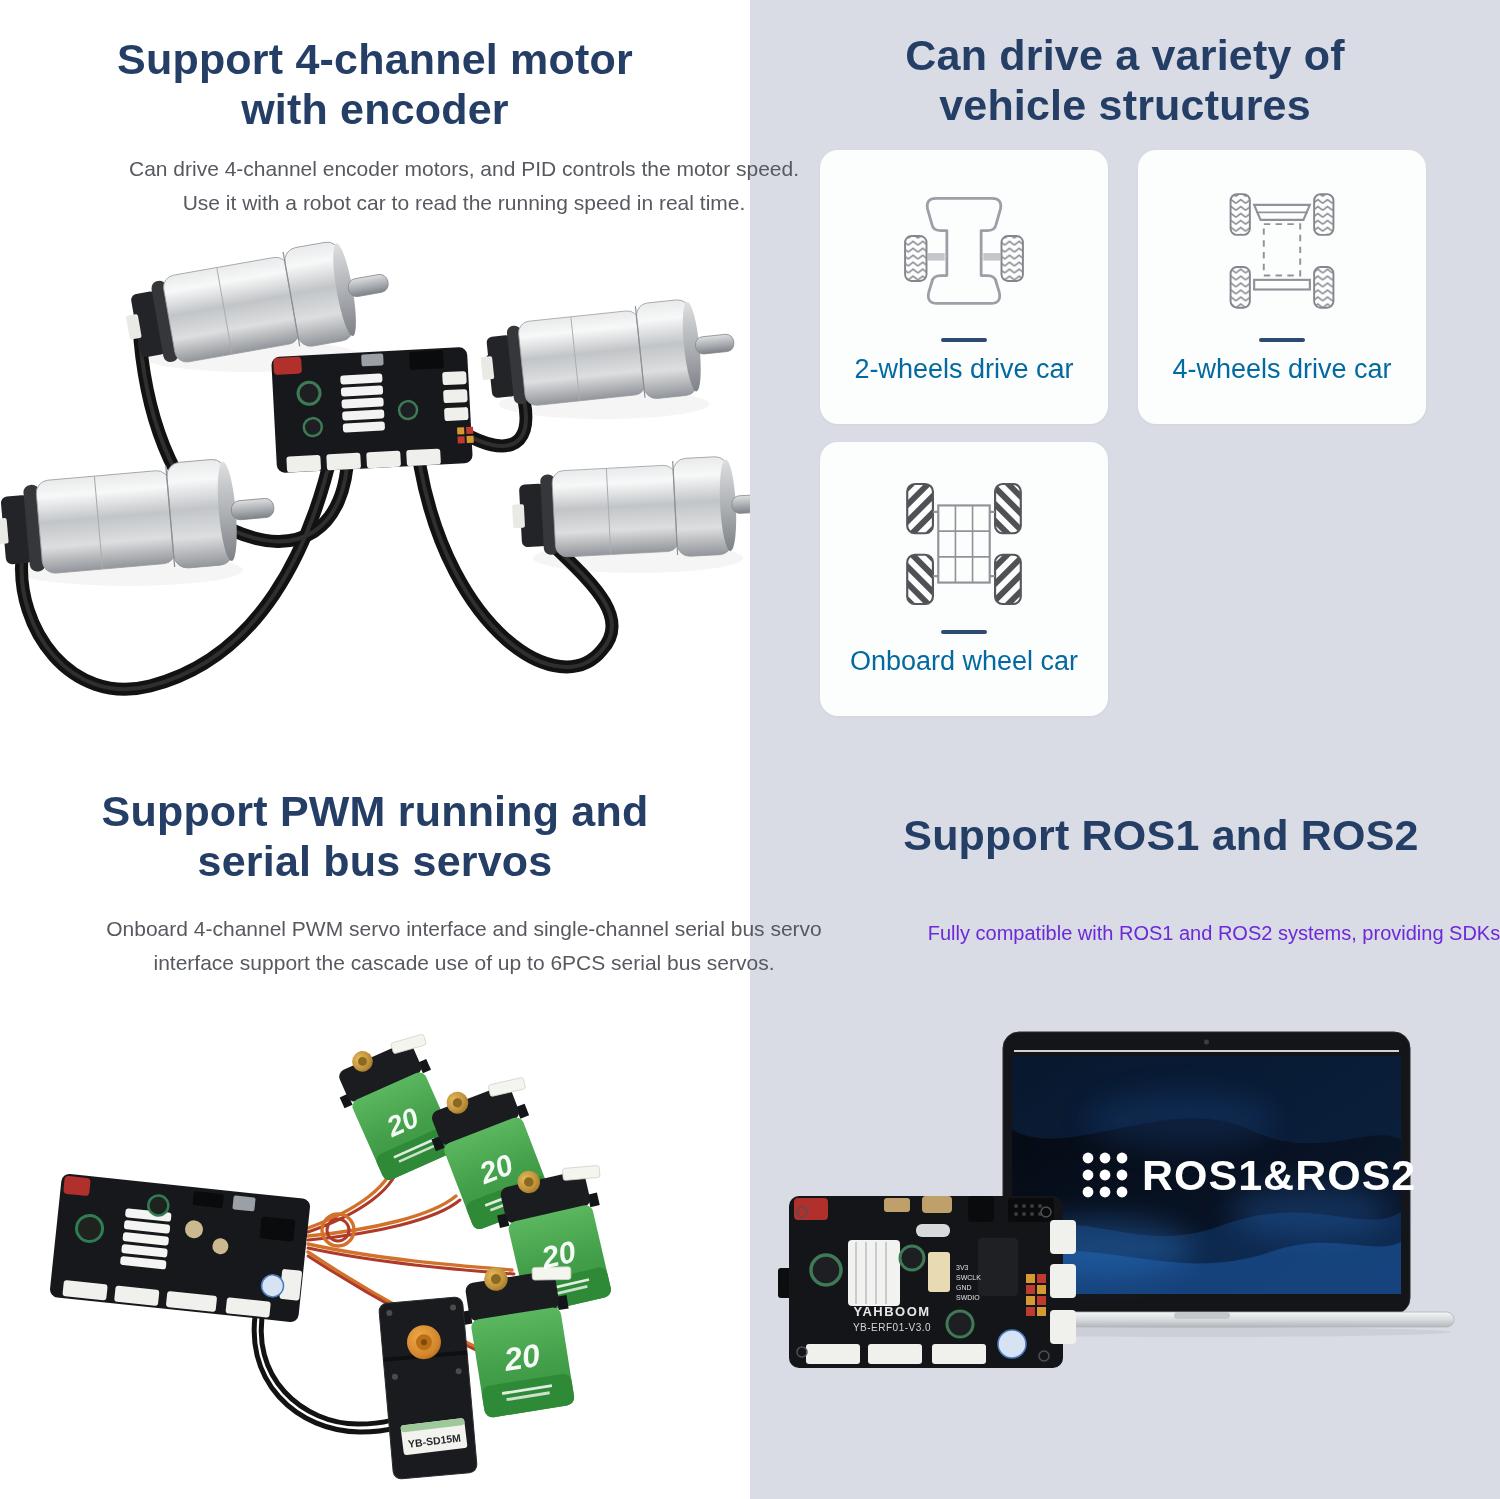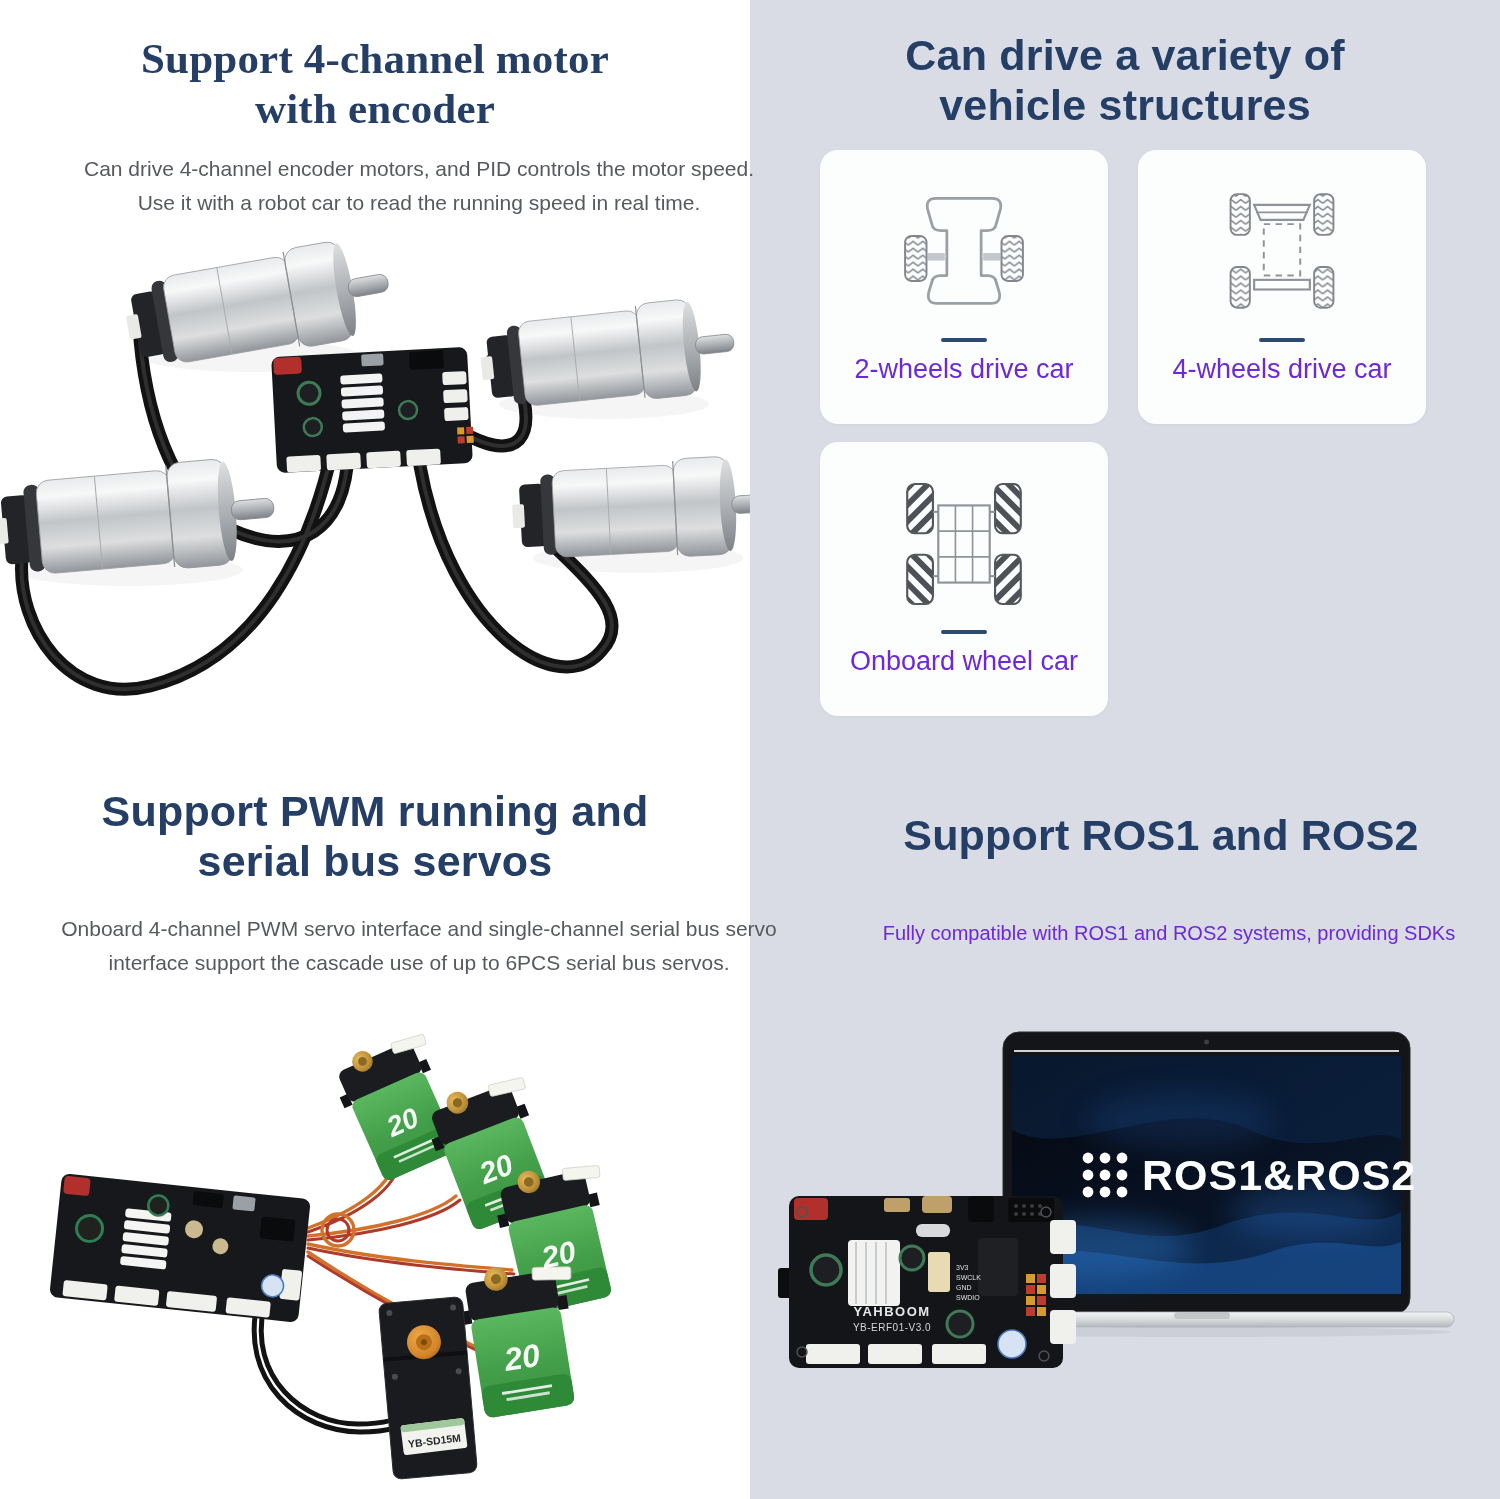--- a/index.html
+++ b/index.html
@@ -4,40 +4,40 @@
 <style>
   html,body{margin:0;padding:0;}
   .page{position:relative;width:1500px;height:1499px;background:#ffffff;overflow:hidden;
         font-family:"Liberation Sans",sans-serif;}
   .abs{position:absolute;}
   .right-panel{position:absolute;left:750px;top:0;width:750px;height:1499px;background:#d9dce5;}
   .headline{position:absolute;width:750px;text-align:center;color:#243e66;font-weight:700;
             font-size:43px;line-height:50px;letter-spacing:.2px;}
   .headline span{display:block;}
   .bodytext{position:absolute;width:838px;text-align:center;color:#56595f;font-size:21px;
-            line-height:34px;}
+            line-height:34px;padding-left:45px;}
   .bodytext span{display:block;}
   .bodytext.small{font-size:20px;color:#6d28d9;}
   .cards{position:absolute;left:820px;top:150px;display:grid;
          grid-template-columns:288px 288px;grid-column-gap:30px;grid-row-gap:18px;}
   .card{width:288px;height:274px;background:#fcfdfd;border-radius:18px;
         box-shadow:0 1px 3px rgba(40,50,80,0.05);display:flex;flex-direction:column;align-items:center;}
   .card .icon-box{width:150px;height:152px;margin-top:26px;}
   .card .underline{width:46px;height:4px;border-radius:2px;background:#2d4b70;margin-top:10px;}
-  .card .label{margin-top:12px;font-size:27px;color:#6d28d9;}
+  .card .label{margin-top:12px;font-size:27px;color:#0369a1;}
   svg text{font-family:"Liberation Sans",sans-serif;}
 </style>
 </head>
 <body>
 
 <div class="page">
 
   <div class="right-panel"></div>
 
-  <div class="headline" style="left:0;top:34px;font-family:Liberation Serif, serif;">
+  <div class="headline" style="left:0;top:34px;">
     <span>Support 4-channel motor</span>
     <span>with encoder</span>
   </div>
   <div class="bodytext" style="left:0;top:152px;">
     <span>Can drive 4-channel encoder motors, and PID controls the motor speed.</span>
     <span>Use it with a robot car to read the running speed in real time.</span>
   </div>
 
   <svg class="abs" style="left:0;top:228px;" width="750" height="545" viewBox="0 0 750 545">
     <defs>

